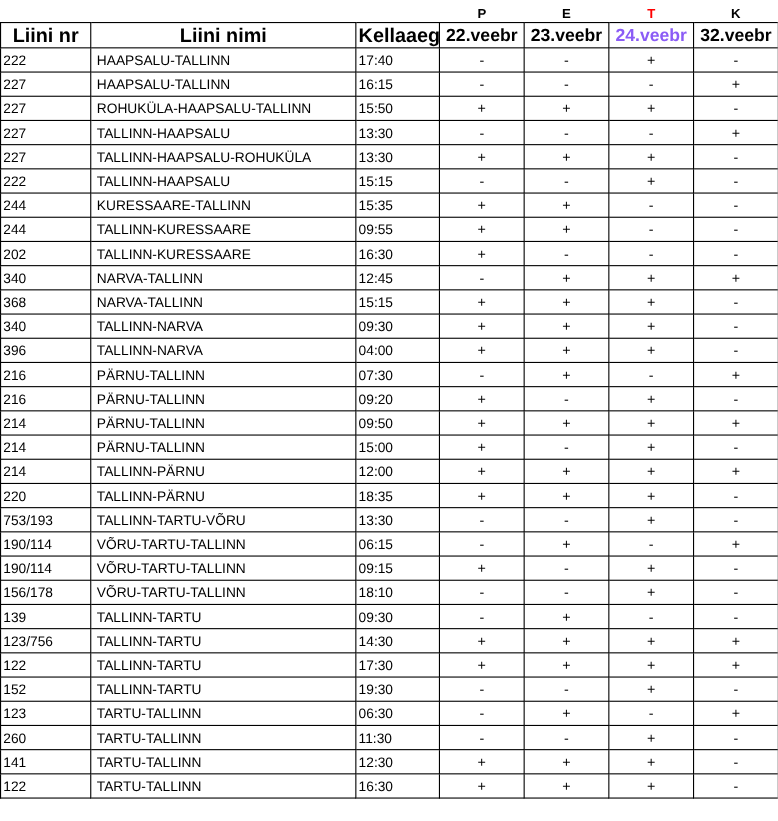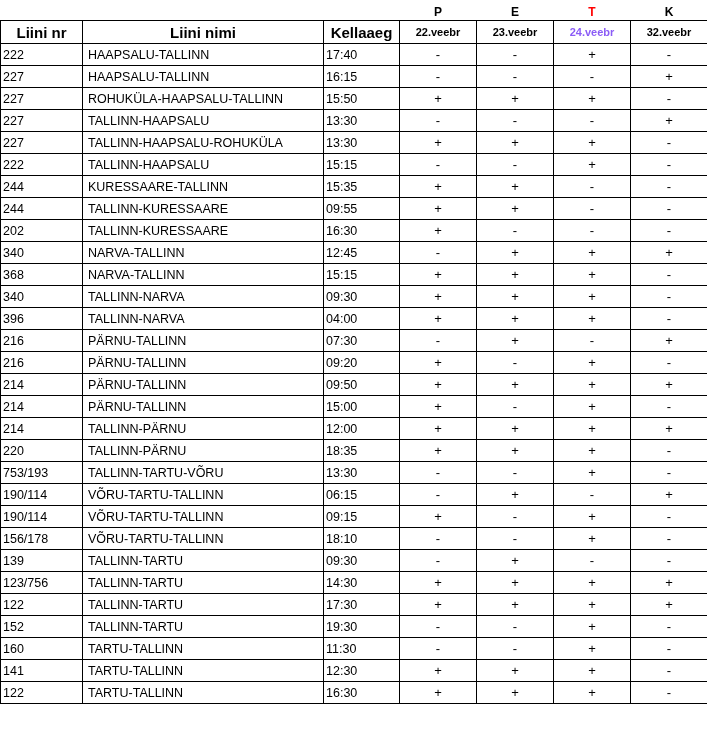--- a/index.html
+++ b/index.html
@@ -42,28 +42,28 @@
     text-align: center;
     vertical-align: bottom;
     padding: 0 0 1px 0;
     line-height: 14px;
   }
   tr.dayrow td.hl { color: #ff0000; }
 
   tr.head td {
     border: 1px solid #000000;
     height: 22px;
-    font-size: 15px;
+    font-size: 18px;
     font-weight: bold;
     text-align: center;
     vertical-align: middle;
     padding: 0 2px;
     line-height: 15px;
   }
-  tr.head td.date { font-size: 11px; }
+  tr.head td.date { font-size: 16px; }
   tr.head td.date.hl { color: #8b5cf6; }
 
   tbody tr td {
     border: 1px solid #000000;
     height: 21px;
     font-size: 12.5px;
     vertical-align: middle;
     padding: 0 2px;
     line-height: 14px;
   }
@@ -344,21 +344,30 @@
         <tr>
           <td class="num">152</td>
           <td class="name">TALLINN-TARTU</td>
           <td class="time">19:30</td>
           <td class="mark">-</td>
           <td class="mark">-</td>
           <td class="mark">+</td>
           <td class="mark">-</td>
         </tr>
         <tr>
-          <td class="num">160</td>
+          <td class="num">123</td>
+          <td class="name">TARTU-TALLINN</td>
+          <td class="time">06:30</td>
+          <td class="mark">-</td>
+          <td class="mark">+</td>
+          <td class="mark">-</td>
+          <td class="mark">+</td>
+        </tr>
+        <tr>
+          <td class="num">260</td>
           <td class="name">TARTU-TALLINN</td>
           <td class="time">11:30</td>
           <td class="mark">-</td>
           <td class="mark">-</td>
           <td class="mark">+</td>
           <td class="mark">-</td>
         </tr>
         <tr>
           <td class="num">141</td>
           <td class="name">TARTU-TALLINN</td>

